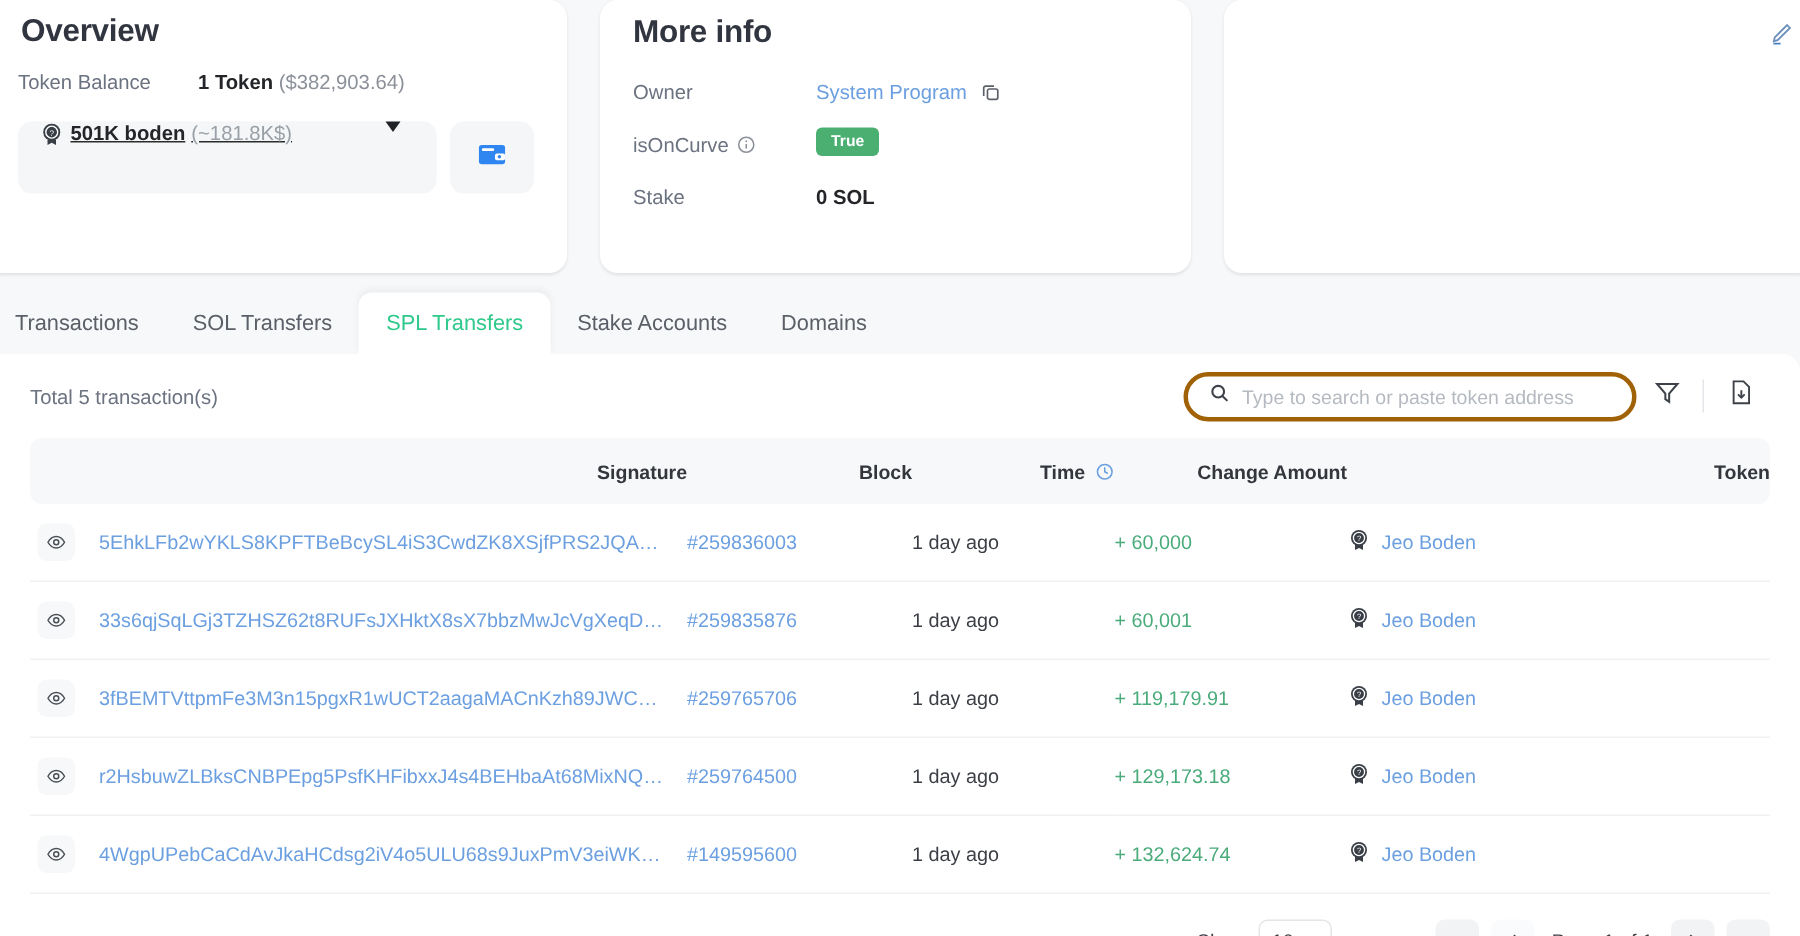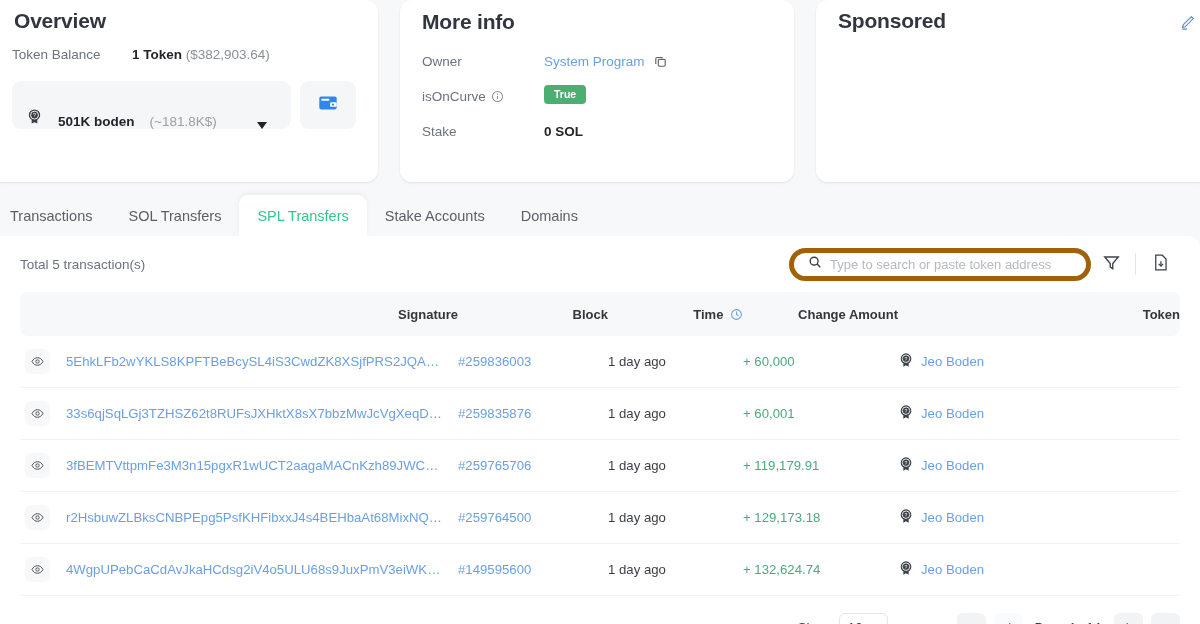--- a/index.html
+++ b/index.html
@@ -47,23 +47,24 @@
   .kv .k { width: 120px; font-size: 13.5px; color: #6b7280; }
   .kv .v { font-size: 13.5px; color: #232529; }
   .kv .v b { font-weight: bold; }
   .muted { color: #8b9099; }
 
   .token-row { display: flex; gap: 9px; margin-top: 19px; align-items: center; }
   .token-select {
     width: 288px; height: 48px;
     background: #f5f6f7;
     border-radius: 9px;
-    display: flex; align-items: flex-end;
+    display: flex; align-items: flex-start;
     padding: 0 10px 0 14px;
-    gap: 15px;
+    gap: 4px;
+    text-decoration: underline;
   }
   .token-name { font-size: 13.5px; font-weight: bold; color: #232529; }
   .token-sub { font-size: 13.5px; color: #9aa0a8; }
   .caret {
     margin-left: auto;
     border-left: 5.5px solid transparent;
     border-right: 5.5px solid transparent;
     border-top: 7px solid #1f2227;
     margin-right: 14px;
   }
@@ -126,21 +127,21 @@
     position: relative;
   }
   .panel-top {
     display: flex; align-items: center;
     height: 56px;
   }
   .total-text { font-size: 13.5px; color: #6b7280; padding-left: 0px; }
   .search-wrap { margin-left: auto; display: flex; align-items: center; gap: 0; }
   .search-box {
     width: 302px; height: 33px;
-    border: 5px solid #a16207;
+    border: 3px solid #a16207;
     border-radius: 17px;
     display: flex; align-items: center;
     gap: 8px; padding: 0 14px;
     background: #fff;
   }
   .search-box input {
     border: 0; outline: 0; font-size: 13px;
     font-family: "Liberation Sans", sans-serif;
     color: #30343a; width: 100%;
     background: transparent;
@@ -290,21 +291,20 @@
       </div>
     </div>
 
     <div class="mi-row">
       <div class="k">Stake</div>
       <div class="v bold-dark">0 SOL</div>
     </div>
   </div>
 
   <div class="card sponsored">
-    <div class="card-title">Sponsored</div>
     <span class="edit-icon">
       <svg width="17" height="17" viewBox="0 0 24 24" fill="none" stroke="#6b8fbd" stroke-width="1.7">
         <path d="M17.5 3.8 L20.2 6.5 L8.6 18.1 L5 19 L5.9 15.4 Z"></path>
         <line x1="4.6" y1="21.2" x2="11.4" y2="21.2" stroke="#4a7fc1" stroke-width="1.6"></line>
       </svg>
     </span>
   </div>
 </div>
 
 <div class="tabs-strip">

